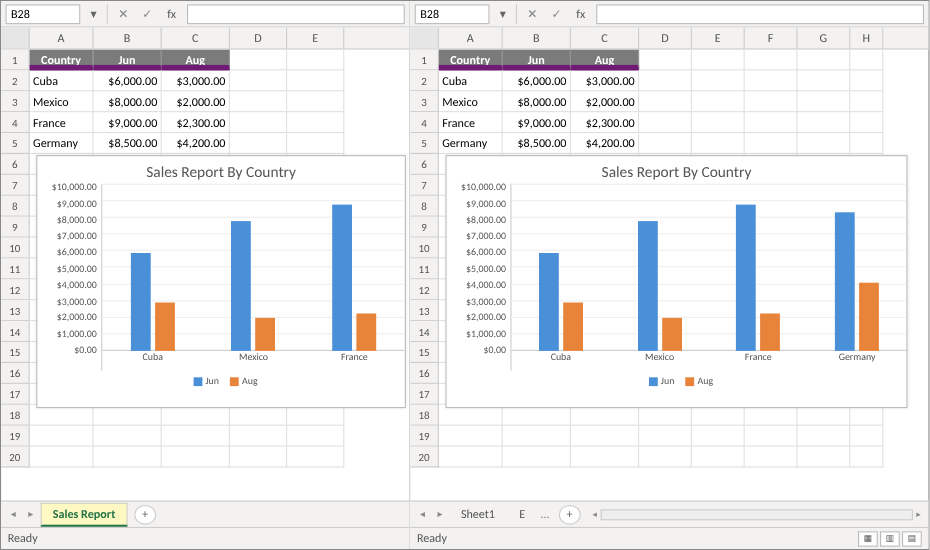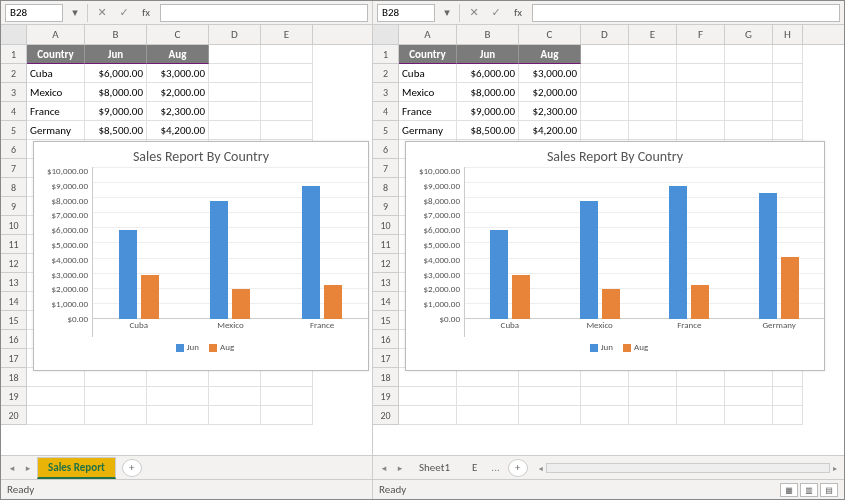--- a/index.html
+++ b/index.html
@@ -2,36 +2,36 @@
 <html><head>
 <meta charset="utf-8">
 <style>
   * { box-sizing: border-box; margin: 0; padding: 0; }
   body { font-family: Calibri, Arial, sans-serif; font-size: 11px; background: #fff; width: 845px; height: 500px; overflow: hidden; border: 1px solid #888; }
   .split { display: flex; width: 100%; height: 100%; }
   .pane { flex: 1; display: flex; flex-direction: column; border-right: 1px solid #ccc; position: relative; min-width: 0; }
   .pane:last-child { border-right: none; }
   
   .fbar { height: 24px; background: #f3f2f1; border-bottom: 1px solid #ccc; display: flex; align-items: center; padding: 0 4px; gap: 6px; }
-  .namebox { width: 58px; height: 18px; background: #fff; border: 1px solid #bbb; padding: 0 4px; font-size: 11px; display: flex; align-items: center; }
+  .namebox { width: 68px; height: 18px; background: #fff; border: 1px solid #bbb; padding: 0 4px; font-size: 11px; display: flex; align-items: center; }
   .fbar .dd { width: 12px; color: #666; text-align: center; cursor: pointer; }
   .fbar .sep { width: 1px; height: 18px; background: #ccc; }
   .fbar .btn { width: 16px; text-align: center; color: #888; font-size: 11px; }
   .fbar .fx { color: #555; }
   
   .colhdr { display: flex; height: 20px; background: #f3f2f1; border-bottom: 1px solid #ccc; }
   .corner { width: 26px; border-right: 1px solid #ccc; background: #e6e6e6; }
   .ch { border-right: 1px solid #ccc; text-align: center; line-height: 20px; color: #555; }
   
   .grid { flex: 1; overflow: hidden; position: relative; }
   .rows { position: absolute; top: 0; left: 0; right: 0; }
   .row { display: flex; height: 19px; }
   .rh { width: 26px; border-right: 1px solid #ccc; border-bottom: 1px solid #ccc; background: #f3f2f1; text-align: center; line-height: 19px; color: #555; font-size: 10px; }
   .cell { border-right: 1px solid #e0e0e0; border-bottom: 1px solid #e0e0e0; padding: 0 3px; line-height: 19px; white-space: nowrap; overflow: hidden; }
-  .hdrcell { background: #7b7b7b; color: #fff; font-weight: bold; text-align: center; border-right: 1px solid #999; border-bottom: 1px solid #701a75; }
+  .hdrcell { background: #7b7b7b; color: #fff; font-weight: bold; text-align: center; border-right: 1px solid #999; border-bottom: 5px solid #701a75; }
   .num { text-align: right; font-size: 11px; }
   
   .chart { position: absolute; background: #fff; border: 1px solid #bbb; box-shadow: 0 0 3px rgba(0,0,0,0.1); }
   .chart-title { text-align: center; font-size: 14px; color: #555; padding: 6px 0 2px; }
   .plot { display: flex; height: 170px; }
   .yaxis { width: 58px; display: flex; flex-direction: column; justify-content: space-between; padding: 4px 4px 18px 0; }
   .ytick { font-size: 9px; color: #555; text-align: right; height: 0; line-height: 0; }
   .bars-area { flex: 1; position: relative; border-left: 1px solid #ccc; }
   .gridlines { position: absolute; inset: 0 0 18px 0; display: flex; flex-direction: column; justify-content: space-between; }
   .gl { border-top: 1px solid #eee; height: 0; }
@@ -43,21 +43,21 @@
   .bar.aug { background: #e8833a; }
   .xlabels { position: absolute; left: 0; right: 0; bottom: 0; height: 18px; display: flex; justify-content: space-around; }
   .xl { font-size: 9px; color: #555; width: 56px; text-align: center; }
   .legend { text-align: center; padding: 4px 0 6px; font-size: 9px; color: #555; }
   .lg-sw { display: inline-block; width: 8px; height: 8px; margin: 0 3px 0 8px; vertical-align: middle; }
   .lg-sw.jun { background: #4a90d9; }
   .lg-sw.aug { background: #e8833a; }
   
   .tabs { height: 24px; background: #f3f2f1; border-top: 1px solid #ccc; display: flex; align-items: center; padding: 0 4px; gap: 2px; }
   .tabs .nav { width: 14px; text-align: center; color: #888; font-size: 9px; }
-  .tab { padding: 3px 10px; border: 1px solid #ccc; border-bottom: none; background: #eab308; font-size: 11px; }
+  .tab { padding: 3px 10px; border: 1px solid #ccc; border-bottom: none; background: #fef9c3; font-size: 11px; }
   .tab.active { color: #217346; font-weight: bold; border-bottom: 2px solid #217346; }
   .tab.hl { outline: 2px solid #d93025; outline-offset: -1px; }
   .tab.plain { background: transparent; border: none; color: #555; }
   .addtab { width: 20px; height: 18px; border: 1px solid #ccc; border-radius: 50%; text-align: center; line-height: 16px; color: #666; background: #fff; margin-left: 4px; }
   .hscroll { flex: 1; height: 10px; margin-left: 6px; position: relative; }
   .hscroll-track { position: absolute; left: 10px; right: 10px; top: 0; bottom: 0; background: #eee; border: 1px solid #ccc; }
   .hscroll-arr { position: absolute; width: 10px; top: 0; bottom: 0; color: #888; font-size: 8px; text-align: center; line-height: 10px; }
   
   .status { height: 20px; background: #f3f2f1; border-top: 1px solid #ccc; display: flex; align-items: center; padding: 0 6px; font-size: 11px; color: #555; justify-content: space-between; }
   .views { display: flex; gap: 2px; align-items: center; }

